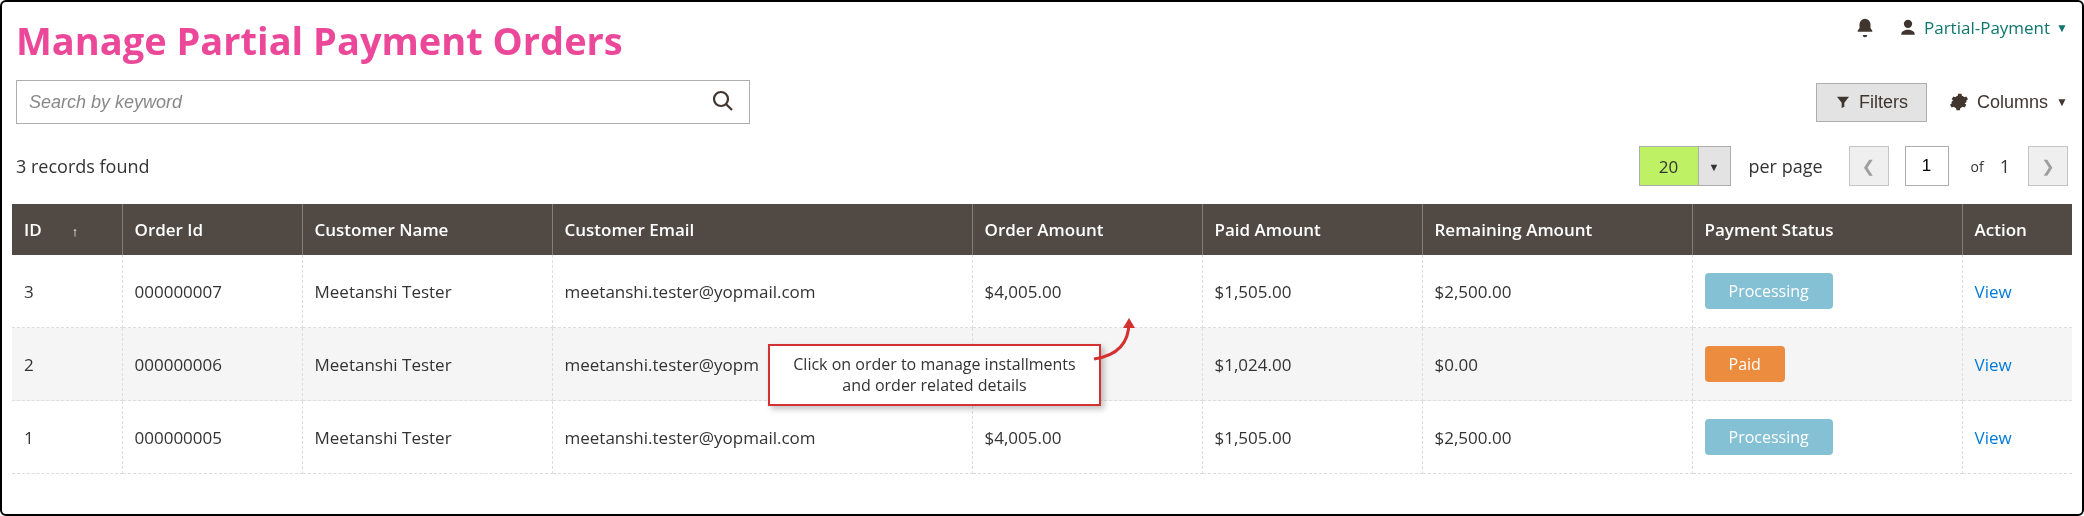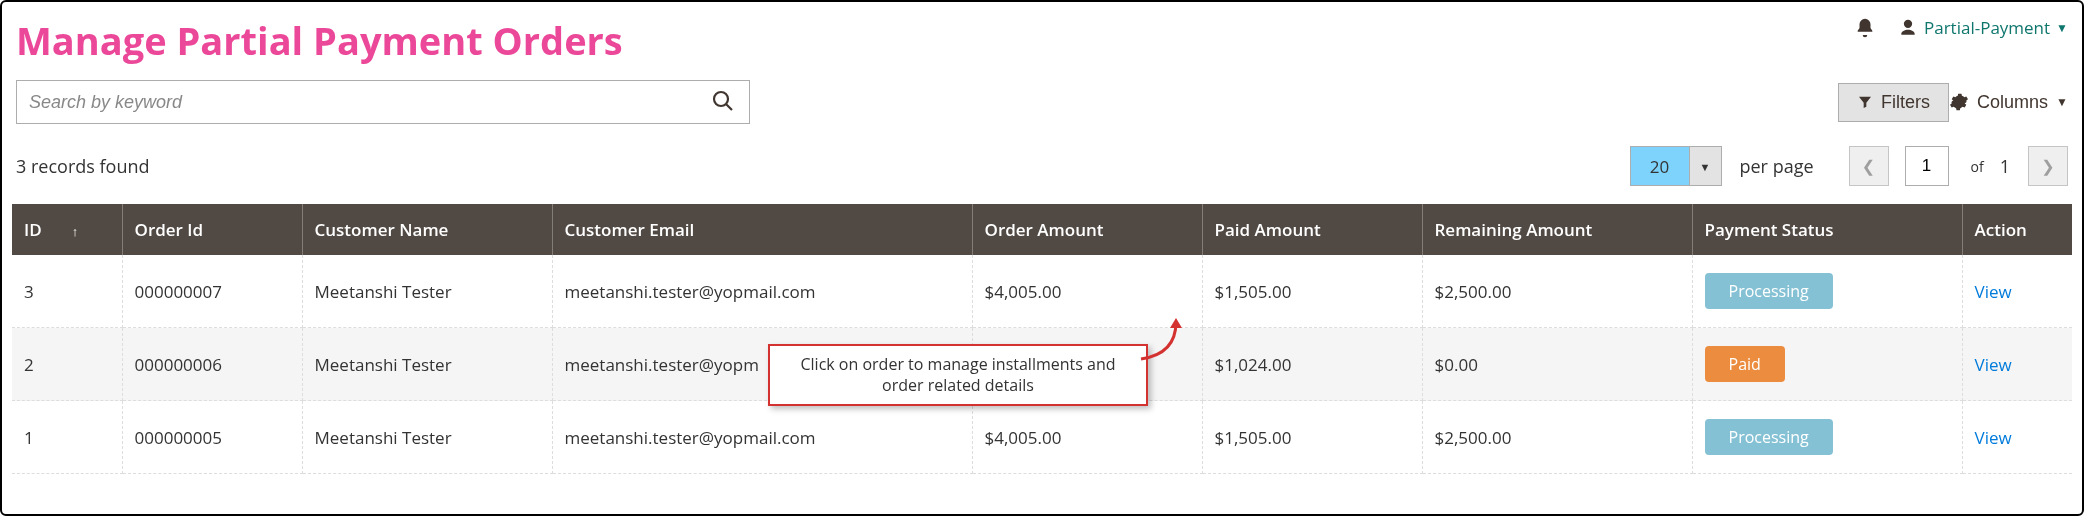--- a/index.html
+++ b/index.html
@@ -71,20 +71,21 @@
   .search-input::placeholder { color: #888; font-style: italic; }
   .search-btn {
     background: none;
     border: none;
     cursor: pointer;
     padding: 4px;
   }
   .toolbar-right {
     display: flex;
     align-items: center;
+    gap: 22px;
   }
   .filters-btn {
     display: flex;
     align-items: center;
     gap: 8px;
     background: #e3e3e3;
     border: 1px solid #adadad;
     padding: 8px 18px;
     font-size: 18px;
     color: #41362f;
@@ -120,33 +121,33 @@
     align-items: stretch;
     border: 1px solid #adadad;
     height: 40px;
   }
   .page-size-val {
     width: 58px;
     display: flex;
     align-items: center;
     justify-content: center;
     font-size: 17px;
-    background: #7dd3fc;
+    background: #bef264;
   }
   .page-size-drop {
     width: 32px;
     background: #e3e3e3;
     border-left: 1px solid #adadad;
     display: flex;
     align-items: center;
     justify-content: center;
     font-size: 11px;
     cursor: pointer;
   }
-  .per-page-label { margin: 0 25px 0 8px; font-size: 18px; }
+  .per-page-label { margin: 0 16px 0 8px; font-size: 18px; }
   .pager-btn {
     width: 40px;
     height: 40px;
     border: 1px solid #adadad;
     background: #e9e9e9;
     display: flex;
     align-items: center;
     justify-content: center;
     cursor: pointer;
     font-size: 16px;
@@ -221,21 +222,21 @@
   }
   .anno-box {
     border: 2px solid #d43131;
     background: #fff;
     padding: 8px 14px;
     font-size: 16px;
     color: #333;
     text-align: center;
     line-height: 1.3;
     box-shadow: 3px 3px 6px rgba(0,0,0,.25);
-    width: 380px;
+    width: 333px;
   }
   .anno-arrow {
     position: absolute;
     right: -38px;
     top: -30px;
   }
 </style>
 </head>
 <body>
 

